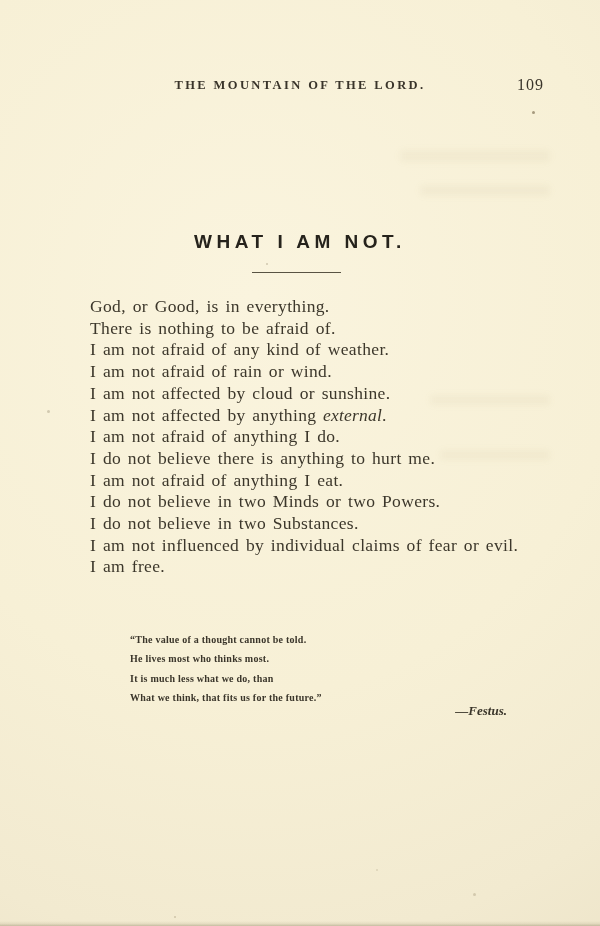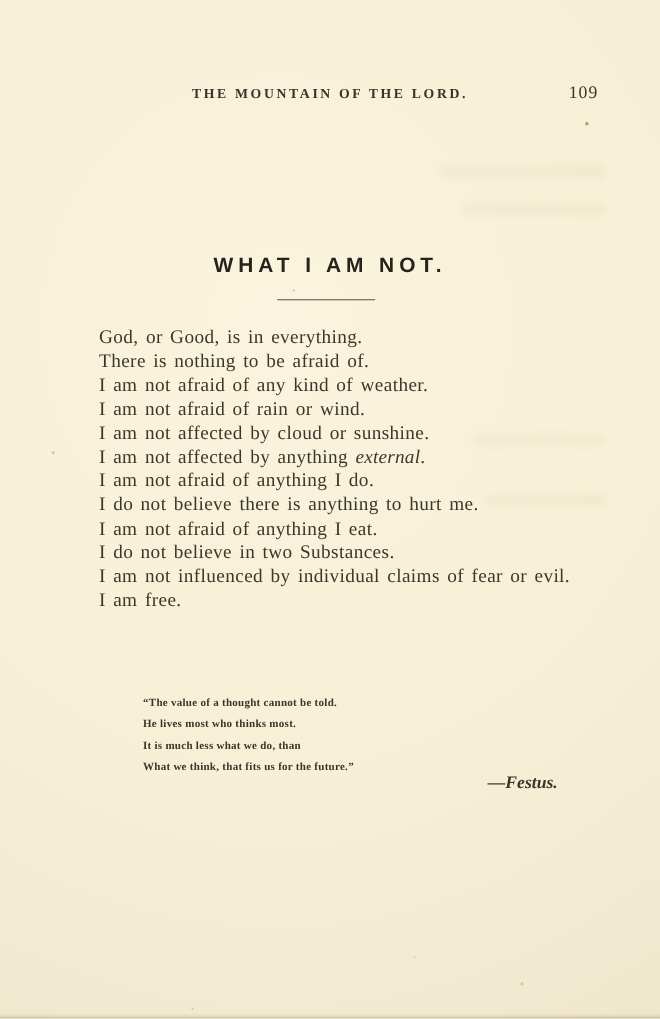--- a/index.html
+++ b/index.html
@@ -60,21 +60,21 @@
   
   .poem-quote {
     position: absolute; top: 630px; left: 130px; width: 400px;
     font-size: 10px; line-height: 19.4px;
     font-weight: bold; letter-spacing: 0.25px;
     color: #3a352a;
   }
   .poem-quote div { margin: 0; }
   .quote-attribution {
     position: absolute; top: 703px; right: 93px;
-    font-size: 16px; font-style: italic; font-weight: 600;
+    font-size: 13px; font-style: italic; font-weight: 600;
     color: #3a352a;
     margin-left: 48px;
   }
   
   .speck {
     position: absolute; border-radius: 50%;
     background: rgba(98,82,52,0.55); pointer-events: none;
   }
   .speck.s1 { left: 532px; top: 111px; width: 3px; height: 3px; }
   .speck.s2 { left: 266px; top: 263px; width: 2px; height: 2px; opacity: .5; }
@@ -107,20 +107,21 @@
   <div class="body-text">
       <p>God, or Good, is in everything.</p>
       <p>There is nothing to be afraid of.</p>
       <p>I am not afraid of any kind of weather.</p>
       <p>I am not afraid of rain or wind.</p>
       <p>I am not affected by cloud or sunshine.</p>
       <p><span>I am not affected by anything </span><em>external</em><span>.</span></p>
       <p>I am not afraid of anything I do.</p>
       <p>I do not believe there is anything to hurt me.</p>
       <p>I am not afraid of anything I eat.</p>
+      <p>I do not believe in two Minds or two Powers.</p>
       <p>I do not believe in two Substances.</p>
       <p>I am not influenced by individual claims of fear or evil.</p>
       <p>I am free.</p>
     </div>
 
   <div class="poem-quote">
       <div>“The value of a thought cannot be told.</div>
       <div>He lives most who thinks most.</div>
       <div>It is much less what we do, than</div>
       <div>What we think, that fits us for the future.”</div>

